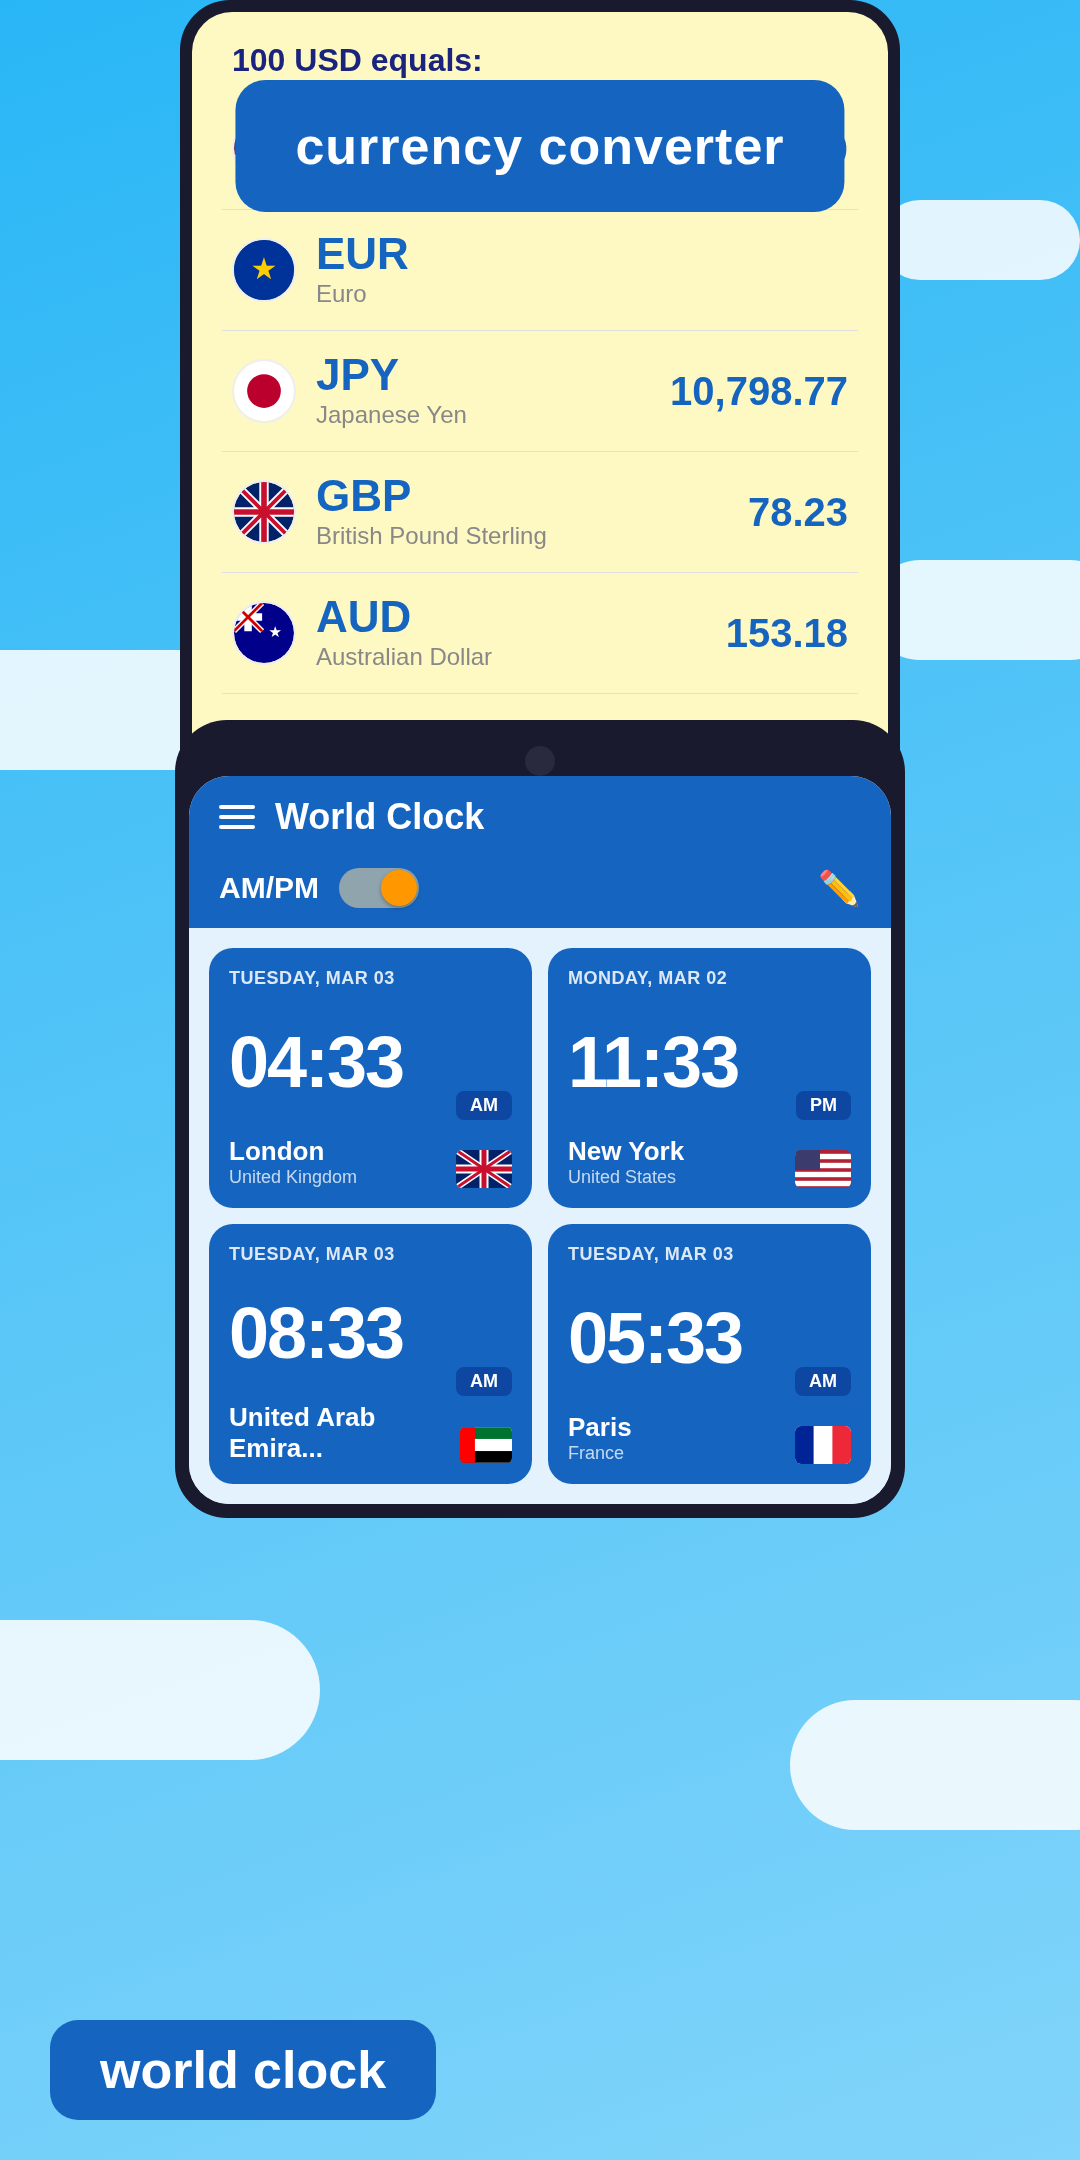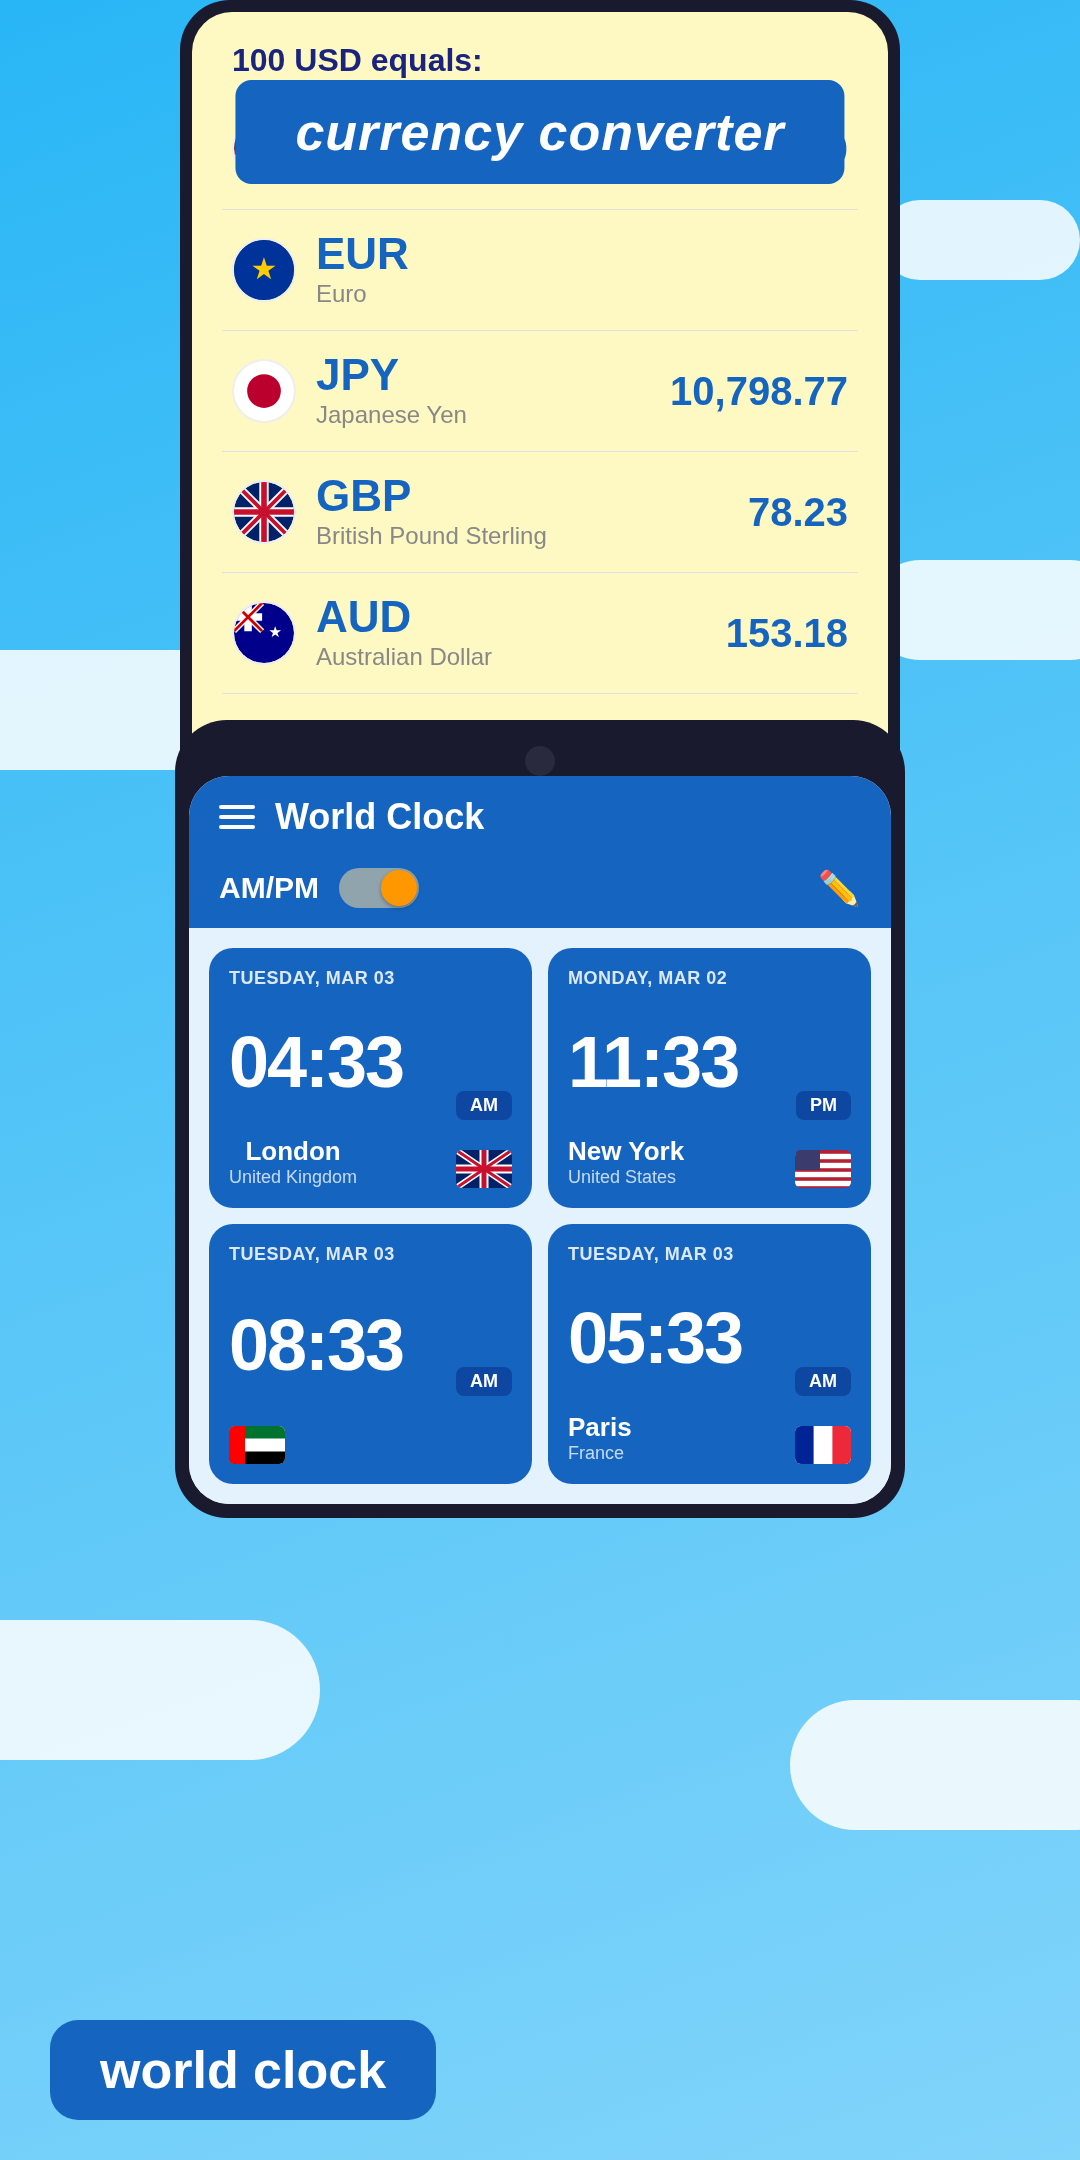--- a/index.html
+++ b/index.html
@@ -44,25 +44,24 @@
       min-height: 700px;
     }
 
     
     .currency-label-banner {
       position: absolute;
       top: 80px;
       left: 50%;
       transform: translateX(-50%);
       background: #1565c0;
-      border-radius: 16px;
-      padding: 22px 60px;
+      border-radius: 30px;
+      padding: 36px 60px;
       z-index: 20;
       white-space: nowrap;
-      font-style: italic;
     }
     .currency-label-banner span {
       color: white;
       font-size: 52px;
       font-weight: 900;
       letter-spacing: 1px;
     }
 
     .currency-header {
       padding: 30px 40px 10px;
@@ -240,21 +239,20 @@
     }
     .clock-footer {
       display: flex;
       align-items: flex-end;
       justify-content: space-between;
       margin-top: 10px;
     }
     .clock-city {
       font-size: 26px;
       font-weight: 700;
-      text-align: center;
     }
     .clock-country {
       font-size: 18px;
       color: rgba(255,255,255,0.75);
     }
     .ampm-badge {
       background: #0d47a1;
       color: white;
       font-size: 18px;
       font-weight: 700;
@@ -502,20 +500,24 @@
             </svg>
           </div>
         </div>
       </div>
 
       <div class="clock-card">
         <div class="clock-date">TUESDAY, MAR 03</div>
         <div class="clock-time">08:33</div>
         <div class="ampm-badge">AM</div>
         <div class="clock-footer">
+          <div>
+            <div class="clock-city">United Arab Emira...</div>
+            <div class="clock-country"></div>
+          </div>
           <div class="flag-badge">
             <svg width="56" height="38" viewBox="0 0 56 38">
               <rect width="56" height="38" fill="white"></rect>
               <rect y="0" width="56" height="12.5" fill="#00732f"></rect>
               <rect y="25.5" width="56" height="12.5" fill="#000000"></rect>
               <rect width="16" height="38" fill="#ff0000"></rect>
             </svg>
           </div>
         </div>
       </div>

